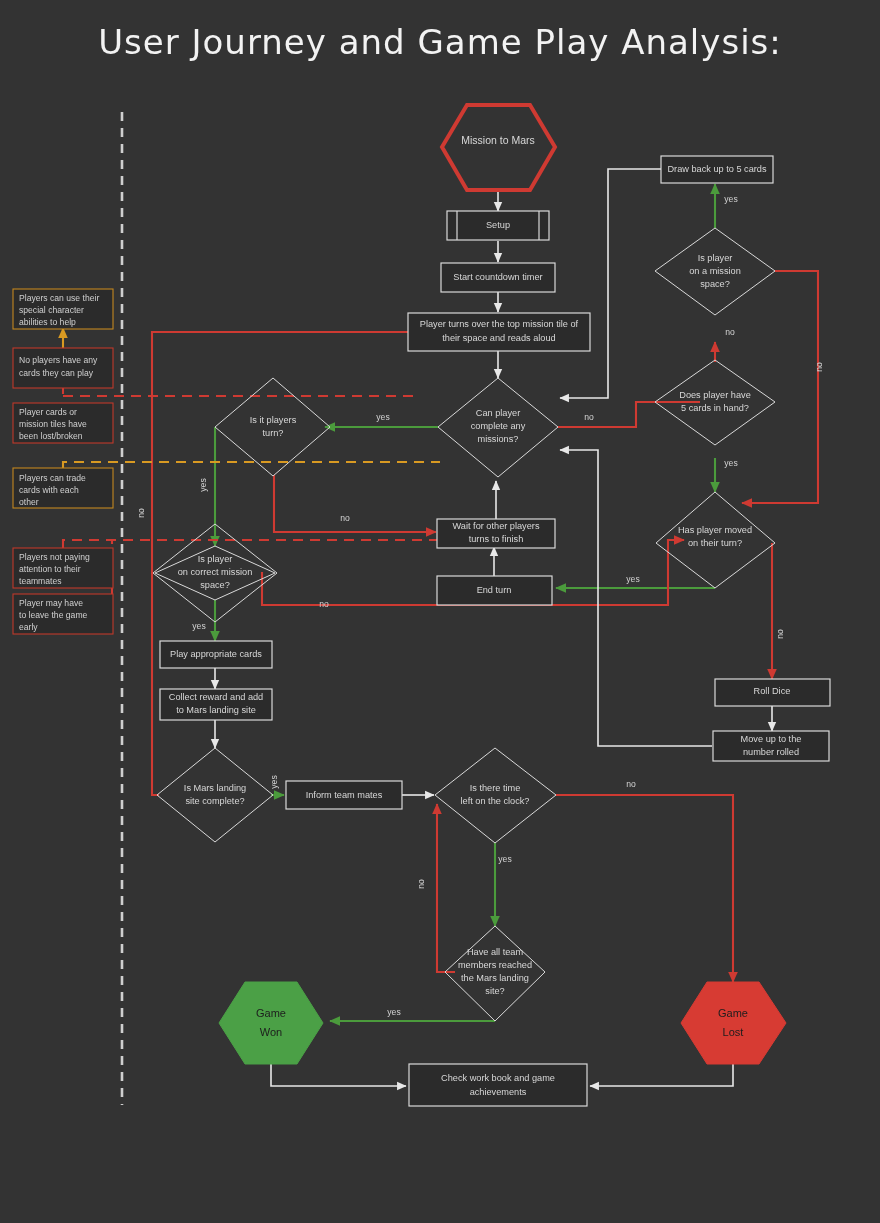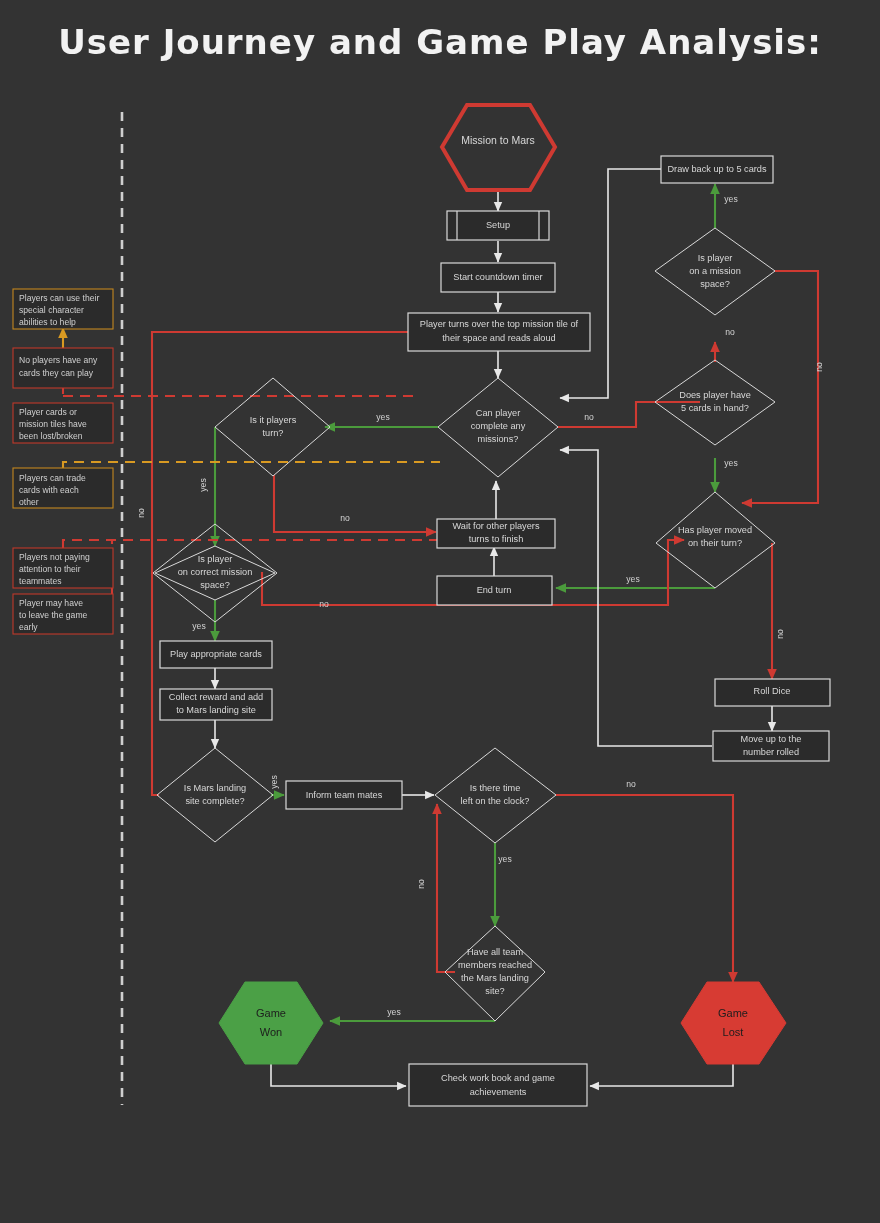--- a/index.html
+++ b/index.html
@@ -10,21 +10,21 @@
     font-family:"Liberation Sans", sans-serif;
     overflow:hidden;
   }
   #page{position:relative;width:880px;height:1223px;}
   #chart-title{
     position:absolute;left:0;top:22px;width:880px;
     text-align:center;
     color:#f2f2f2;
     font-family:"DejaVu Sans", sans-serif;
     font-size:34px;
-    font-weight:bold;
+    font-weight:normal;
     letter-spacing:1px;
     white-space:nowrap;
   }
   svg#flow{position:absolute;left:0;top:0;width:880px;height:1223px;}
   .nodeText{
     fill:#d8d8d8;
     font-family:"Liberation Sans", sans-serif;
     font-size:9.2px;
     text-anchor:middle;
     dominant-baseline:middle;

